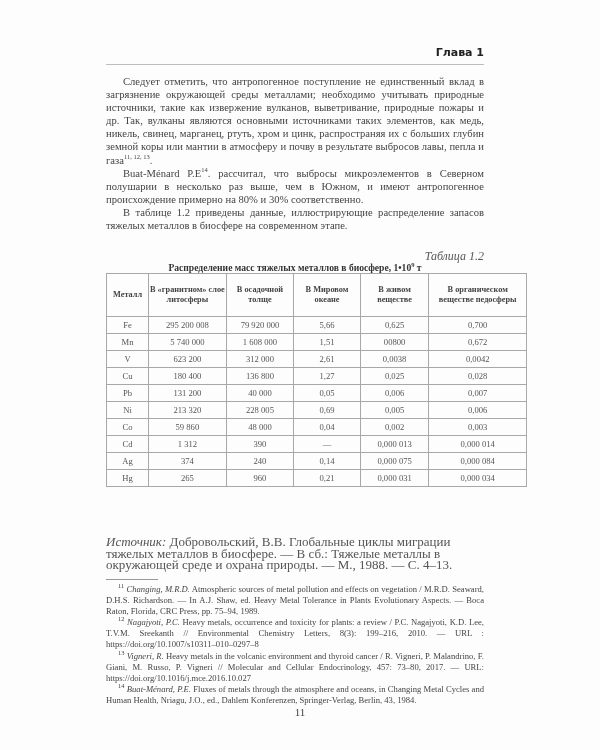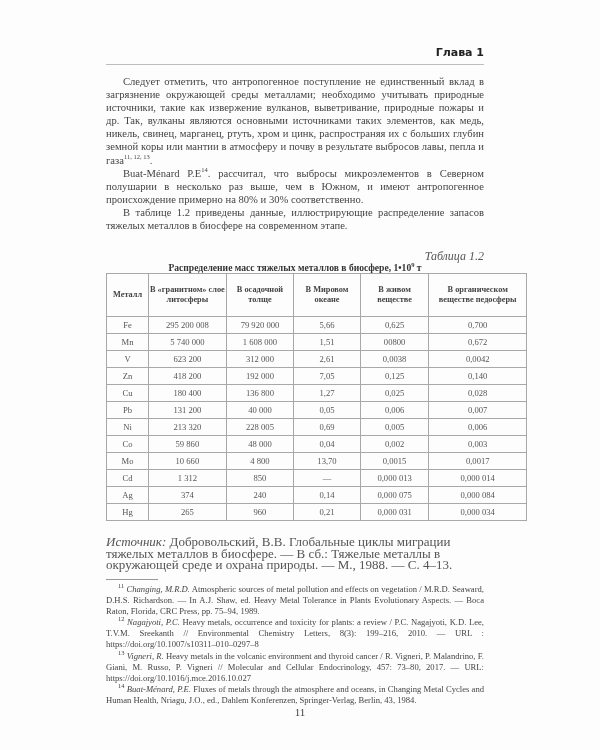--- a/index.html
+++ b/index.html
@@ -81,28 +81,20 @@
         </tr>
         <tr>
           <td>V</td>
           <td>623 200</td>
           <td>312 000</td>
           <td>2,61</td>
           <td>0,0038</td>
           <td>0,0042</td>
         </tr>
         <tr>
-          <td>Zn</td>
-          <td>418 200</td>
-          <td>192 000</td>
-          <td>7,05</td>
-          <td>0,125</td>
-          <td>0,140</td>
-        </tr>
-        <tr>
           <td>Cu</td>
           <td>180 400</td>
           <td>136 800</td>
           <td>1,27</td>
           <td>0,025</td>
           <td>0,028</td>
         </tr>
         <tr>
           <td>Pb</td>
           <td>131 200</td>
@@ -121,31 +113,23 @@
         </tr>
         <tr>
           <td>Co</td>
           <td>59 860</td>
           <td>48 000</td>
           <td>0,04</td>
           <td>0,002</td>
           <td>0,003</td>
         </tr>
         <tr>
-          <td>Mo</td>
-          <td>10 660</td>
-          <td>4 800</td>
-          <td>13,70</td>
-          <td>0,0015</td>
-          <td>0,0017</td>
-        </tr>
-        <tr>
           <td>Cd</td>
           <td>1 312</td>
-          <td>850</td>
+          <td>390</td>
           <td>—</td>
           <td>0,000 013</td>
           <td>0,000 014</td>
         </tr>
         <tr>
           <td>Ag</td>
           <td>374</td>
           <td>240</td>
           <td>0,14</td>
           <td>0,000 075</td>

